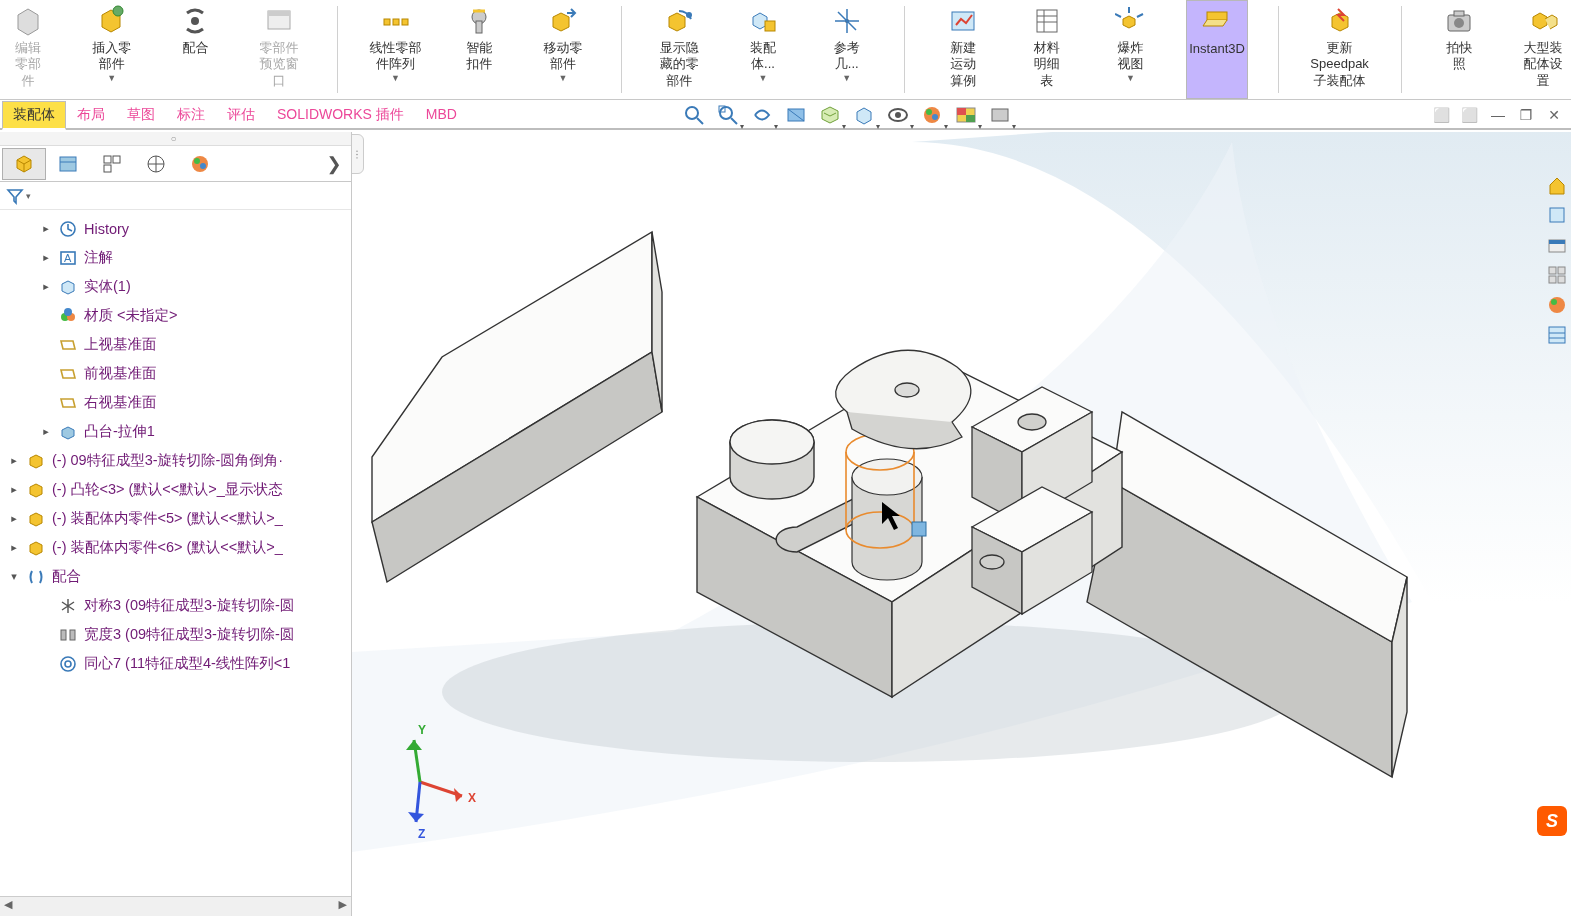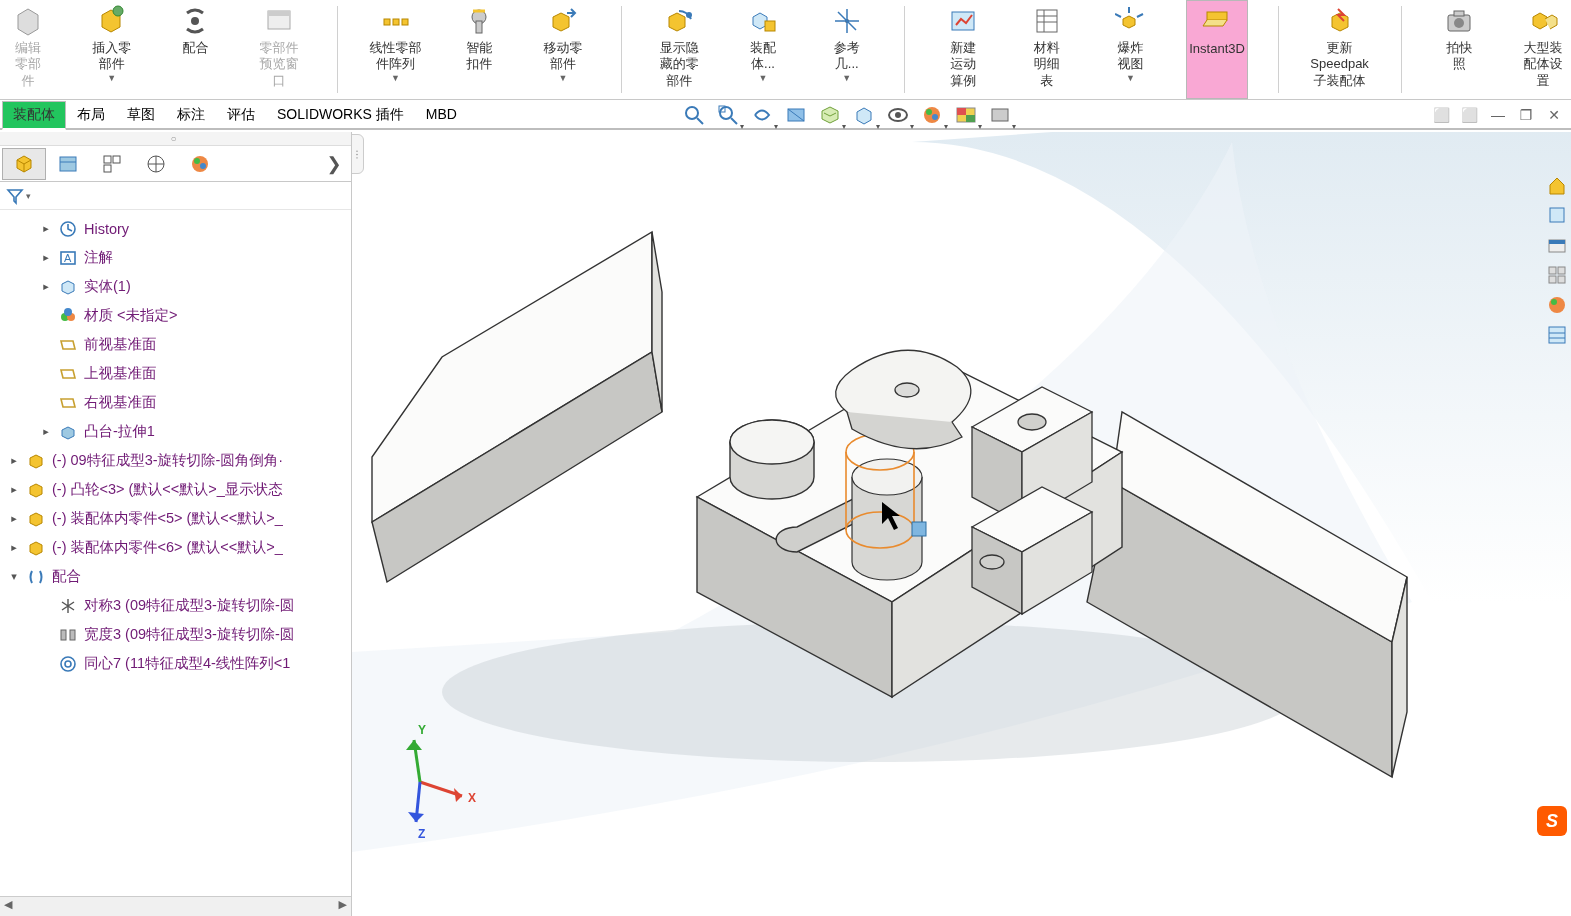--- a/index.html
+++ b/index.html
@@ -2,32 +2,32 @@
 <html><head>
 <meta charset="utf-8">
 <style>
 * { margin:0; padding:0; box-sizing:border-box; font-family:"Microsoft YaHei","Segoe UI",sans-serif; }
 body { width:1571px; height:916px; background:#fff; overflow:hidden; position:relative; font-size:13px; color:#333; }
 
 
 .ribbon { height:100px; background:#fff; border-bottom:1px solid #c8c8c8; display:flex; align-items:stretch;justify-content:space-between; }
 .ribbon-group { display:flex; flex-direction:column; align-items:center; justify-content:flex-start; padding:4px 2px 2px; min-width:44px; position:relative; }
 .ribbon-group.big { min-width:56px; }
-.ribbon-group.active { background:#f9a8d4; border:1px solid #b8b8b8; }
+.ribbon-group.active { background:#c4b5fd; border:1px solid #b8b8b8; }
 .ribbon-sep { width:1px; background:#d0d0d0; margin:6px 2px; }
 .ribbon-icon { width:34px; height:34px; display:flex; align-items:center; justify-content:center; }
 .ribbon-label { font-size:13px; text-align:center; line-height:1.25; margin-top:2px; white-space:pre-line; }
 .ribbon-group.disabled .ribbon-label { color:#a8a8a8; }
 .ribbon-group .dd { font-size:9px; color:#666; margin-top:0; }
 
 
 .tabs-row { height:30px; background:#fff; border-bottom:2px solid #bdbdbd; display:flex; align-items:center; padding-left:2px; position:relative; }
 .tab { padding:4px 10px; font-size:14px; border:1px solid transparent; border-bottom:none; cursor:default; }
-.tab.active { background:#22c55e; border-color:#bdbdbd; border-bottom:2px solid #fff; margin-bottom:-2px; }
-.tab:not(.active) { color:#000000; }
+.tab.active { background:#fde047; border-color:#bdbdbd; border-bottom:2px solid #fff; margin-bottom:-2px; }
+.tab:not(.active) { color:#ec4899; }
 .view-toolbar { position:absolute; left:680px; top:-4px; height:38px; display:flex; align-items:center; gap:6px; }
 .vt-btn { width:28px; height:28px; display:flex; align-items:center; justify-content:center; position:relative; }
 .vt-btn .dd { position:absolute; right:-2px; bottom:-2px; font-size:8px; color:#555; }
 .win-ctrls { position:absolute; right:6px; top:0; display:flex; gap:6px; align-items:center; height:30px; }
 .win-ctrls span { width:22px; height:22px; display:flex; align-items:center; justify-content:center; color:#666; font-size:14px; }
 
 
 .main { position:absolute; top:132px; left:0; right:0; bottom:0; display:flex; }
 
 
@@ -441,30 +441,30 @@
           </span>
           <span class="tlabel">材质 &lt;未指定&gt;</span>
         </div>
         <div class="tree-row indent1">
           <span class="arrow"></span>
           <span class="ticon">
             <svg width="20" height="20">
               <path d="M3 6 L15 6 L17 14 L5 14 Z" fill="none" stroke="#c8a030" stroke-width="1.6"></path>
             </svg>
           </span>
+          <span class="tlabel">上视基准面</span>
+        </div>
+        <div class="tree-row indent1">
+          <span class="arrow"></span>
+          <span class="ticon">
+            <svg width="20" height="20">
+              <path d="M3 6 L15 6 L17 14 L5 14 Z" fill="none" stroke="#c8a030" stroke-width="1.6"></path>
+            </svg>
+          </span>
           <span class="tlabel">前视基准面</span>
-        </div>
-        <div class="tree-row indent1">
-          <span class="arrow"></span>
-          <span class="ticon">
-            <svg width="20" height="20">
-              <path d="M3 6 L15 6 L17 14 L5 14 Z" fill="none" stroke="#c8a030" stroke-width="1.6"></path>
-            </svg>
-          </span>
-          <span class="tlabel">上视基准面</span>
         </div>
         <div class="tree-row indent1">
           <span class="arrow"></span>
           <span class="ticon">
             <svg width="20" height="20">
               <path d="M3 6 L15 6 L17 14 L5 14 Z" fill="none" stroke="#c8a030" stroke-width="1.6"></path>
             </svg>
           </span>
           <span class="tlabel">右视基准面</span>
         </div>

